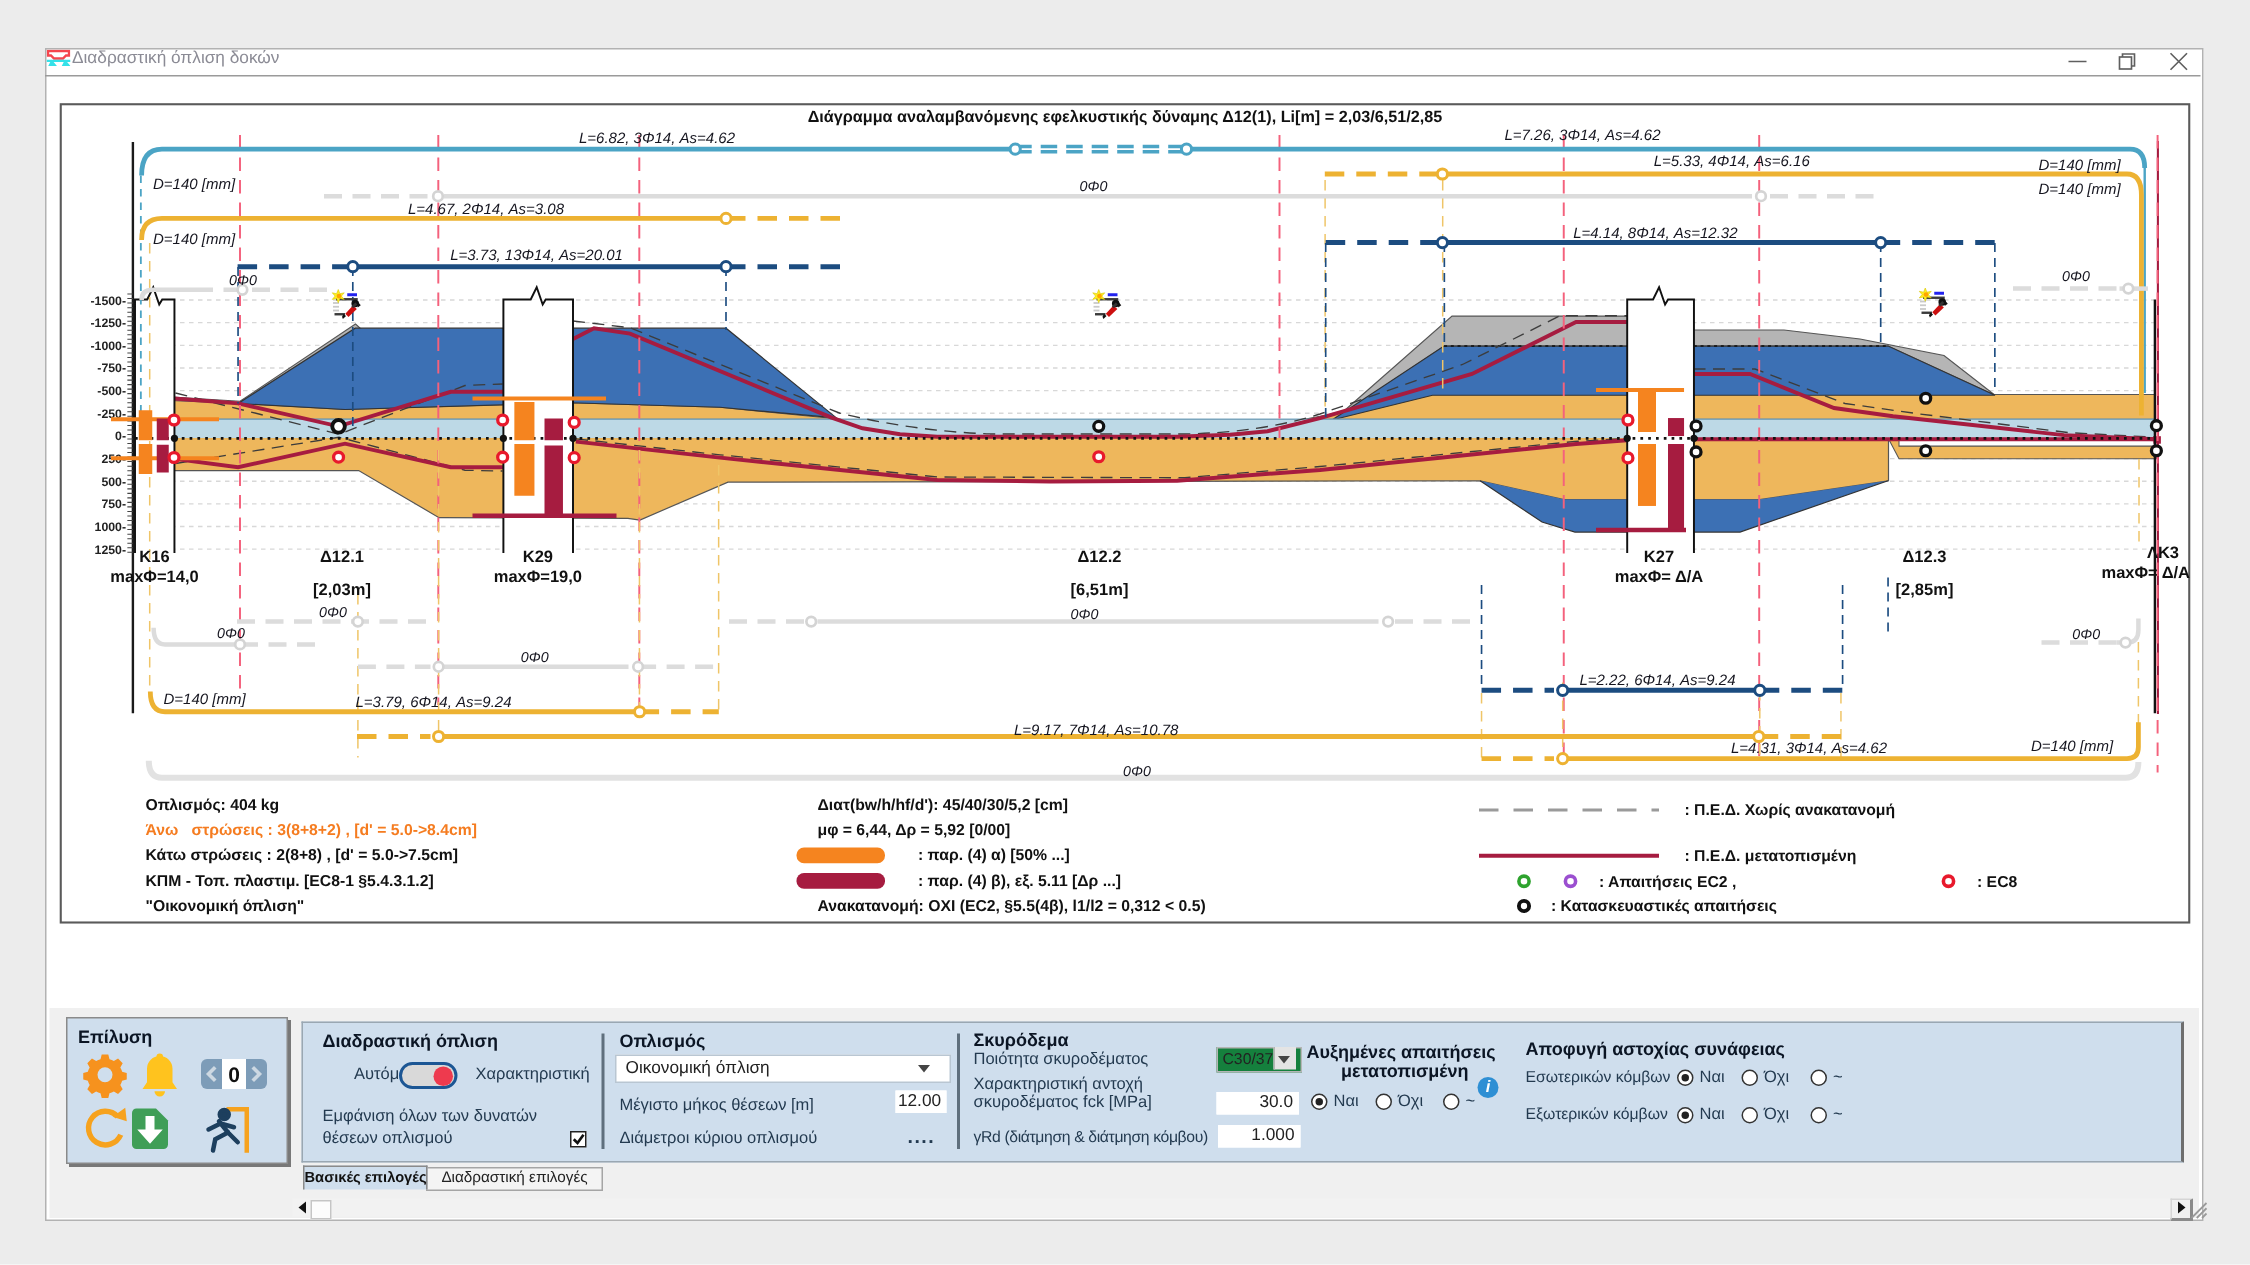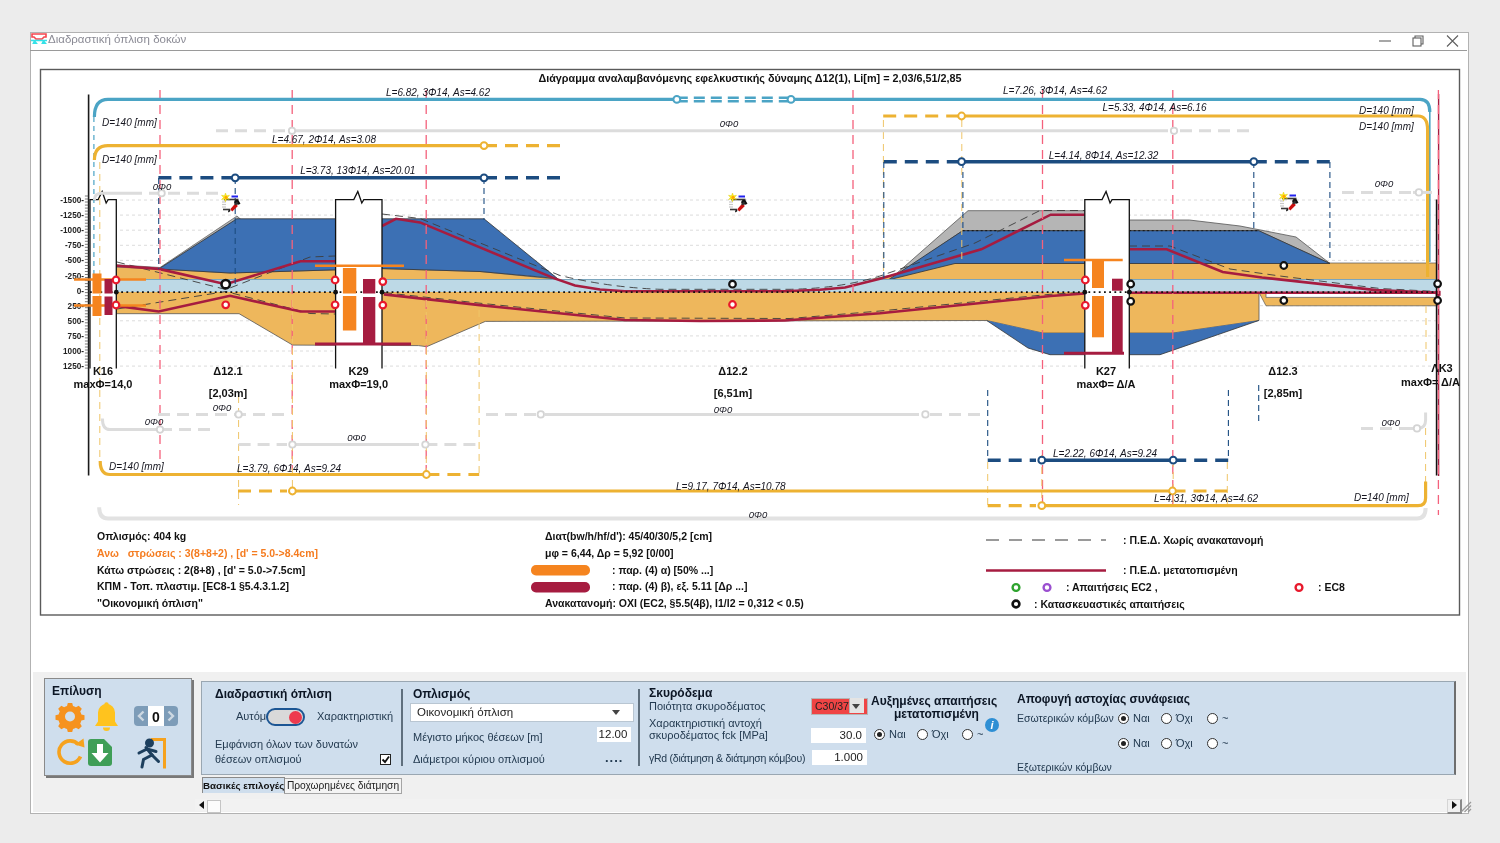--- a/index.html
+++ b/index.html
@@ -401,21 +401,21 @@
   </svg>
 <div class="abs hdr" style="left:413px;top:687px;">Οπλισμός</div>
 <div class="abs box" style="left:410px;top:703px;width:216px;height:17px;line-height:17px;padding-left:6px;">Οικονομική όπλιση</div>
 <div class="abs" style="left:612px;top:704px;width:0;height:0;border-left:4px solid transparent;border-right:4px solid transparent;border-top:5px solid #444;margin-top:6px;"></div>
 <div class="abs lbl" style="left:413px;top:731px;">Μέγιστο μήκος θέσεων [m]</div>
 <div class="abs box" style="left:597px;top:727px;width:30px;height:13px;line-height:13px;text-align:center;padding-right:2px;border-color:#fff;">12.00</div>
 <div class="abs lbl" style="left:413px;top:753px;text-align:right;">Διάμετροι κύριου οπλισμού</div>
 <div class="abs" style="left:605px;top:750px;font-size:13px;font-weight:bold;color:#233a50;letter-spacing:1px;">....</div>
 <div class="abs hdr" style="left:649px;top:686px;">Σκυρόδεμα</div>
 <div class="abs lbl" style="left:649px;top:700px;">Ποιότητα σκυροδέματος</div>
-<div class="abs" style="left:811px;top:698px;width:52px;height:15px;background:#ef4444;border:1px solid #b5b5b5;font-size:10.5px;color:#222;line-height:15px;padding-left:3px;">C30/37</div>
+<div class="abs" style="left:811px;top:698px;width:52px;height:15px;background:#15803d;border:1px solid #b5b5b5;font-size:10.5px;color:#222;line-height:15px;padding-left:3px;">C30/37</div>
 <div class="abs" style="left:849px;top:698px;width:14px;height:15px;background:#e4e4e4;border-left:1px solid #b5b5b5;"></div>
 <div class="abs" style="left:852px;top:704px;width:0;height:0;border-left:4px solid transparent;border-right:4px solid transparent;border-top:5px solid #444;"></div>
 <div class="abs lbl" style="left:649px;top:717px;">Χαρακτηριστική αντοχή</div>
 <div class="abs lbl" style="left:649px;top:729px;">σκυροδέματος fck [MPa]</div>
 <div class="abs box" style="left:811px;top:728px;width:50px;height:13px;line-height:13px;text-align:right;padding-right:3px;border-color:#fff;">30.0</div>
 <div class="abs lbl" style="left:649px;top:752px;font-size:10.5px;letter-spacing:-0.25px;">γRd (διάτμηση &amp; διάτμηση κόμβου)</div>
 <div class="abs box" style="left:812px;top:750px;width:50px;height:13px;line-height:13px;text-align:right;padding-right:3px;border-color:#fff;">1.000</div>
 <div class="abs hdr" style="left:871px;top:694px;">Αυξημένες απαιτήσεις</div>
 <div class="abs hdr" style="left:894px;top:707px;">μετατοπισμένη</div>
 <div class="abs" style="left:985px;top:718px;width:14px;height:14px;border-radius:50%;background:#2e8fd4;color:#fff;font-size:11px;font-weight:bold;text-align:center;line-height:14px;font-style:italic;">i</div>
@@ -428,29 +428,29 @@
 <div class="abs lbl" style="left:977px;top:728px;">~</div>
 <div class="abs hdr" style="left:1017px;top:692px;">Αποφυγή αστοχίας συνάφειας</div>
 <div class="abs lbl" style="left:1017px;top:712px;font-size:10.5px;">Εσωτερικών κόμβων</div>
 <div class="abs" style="left:1118px;top:713px;width:9px;height:9px;border:1.2px solid #333;border-radius:50%;background:#fff;"></div>
 <div class="abs" style="left:1121.2px;top:716.2px;width:5px;height:5px;border-radius:50%;background:#222;"></div>
 <div class="abs lbl" style="left:1133px;top:712px;">Ναι</div>
 <div class="abs" style="left:1161px;top:713px;width:9px;height:9px;border:1.2px solid #333;border-radius:50%;background:#fff;"></div>
 <div class="abs lbl" style="left:1176px;top:712px;">Όχι</div>
 <div class="abs" style="left:1207px;top:713px;width:9px;height:9px;border:1.2px solid #333;border-radius:50%;background:#fff;"></div>
 <div class="abs lbl" style="left:1222px;top:712px;">~</div>
-<div class="abs lbl" style="left:1017px;top:737px;font-size:10.5px;margin-top:24px;">Εξωτερικών κόμβων</div>
+<div class="abs lbl" style="left:1017px;top:737px;font-size:10.5px;">Εξωτερικών κόμβων</div>
 <div class="abs" style="left:1118px;top:738px;width:9px;height:9px;border:1.2px solid #333;border-radius:50%;background:#fff;"></div>
 <div class="abs" style="left:1121.2px;top:741.2px;width:5px;height:5px;border-radius:50%;background:#222;"></div>
 <div class="abs lbl" style="left:1133px;top:737px;">Ναι</div>
 <div class="abs" style="left:1161px;top:738px;width:9px;height:9px;border:1.2px solid #333;border-radius:50%;background:#fff;"></div>
 <div class="abs lbl" style="left:1176px;top:737px;">Όχι</div>
 <div class="abs" style="left:1207px;top:738px;width:9px;height:9px;border:1.2px solid #333;border-radius:50%;background:#fff;"></div>
 <div class="abs lbl" style="left:1222px;top:737px;">~</div>
-<div class="abs" style="left:284px;top:778px;width:116px;height:14px;background:#f4f4f4;border:1px solid #a5a5a5;font-size:10.2px;color:#222;text-align:center;line-height:14px;white-space:nowrap;">Προχωρημένες διάτμηση</div>
+<div class="abs" style="left:284px;top:778px;width:116px;height:14px;background:#f4f4f4;border:1px solid #a5a5a5;font-size:10.2px;color:#222;text-align:center;line-height:14px;white-space:nowrap;">Διαδραστική επιλογές</div>
 <div class="abs" style="left:202px;top:777px;width:81px;height:15px;background:#cfdeed;border:1px solid #8a8a8a;border-bottom:none;font-size:9.8px;font-weight:bold;color:#111;text-align:center;line-height:15px;white-space:nowrap;">Βασικές επιλογές</div>
 
 <div class="abs" style="left:195px;top:799px;width:1264px;height:12px;background:#f2f2f2;"></div>
 <svg class="abs" style="left:197px;top:800px;" width="10" height="10">
     <path d="M7 1 L2 5 L7 9 Z" fill="#111"></path>
   </svg>
 <div class="abs" style="left:207px;top:799.5px;width:12px;height:11px;background:#fcfcfc;border:1px solid #c5c5c5;"></div>
 <div class="abs" style="left:1447px;top:798.5px;width:12px;height:12px;background:#f0f0f0;border-right:2px solid #8a8a8a;border-bottom:2px solid #8a8a8a;border-top:1px solid #d5d5d5;border-left:1px solid #d5d5d5;"></div>
 <svg class="abs" style="left:1449px;top:800px;" width="10" height="10">
     <path d="M3 1 L8 5 L3 9 Z" fill="#111"></path>

